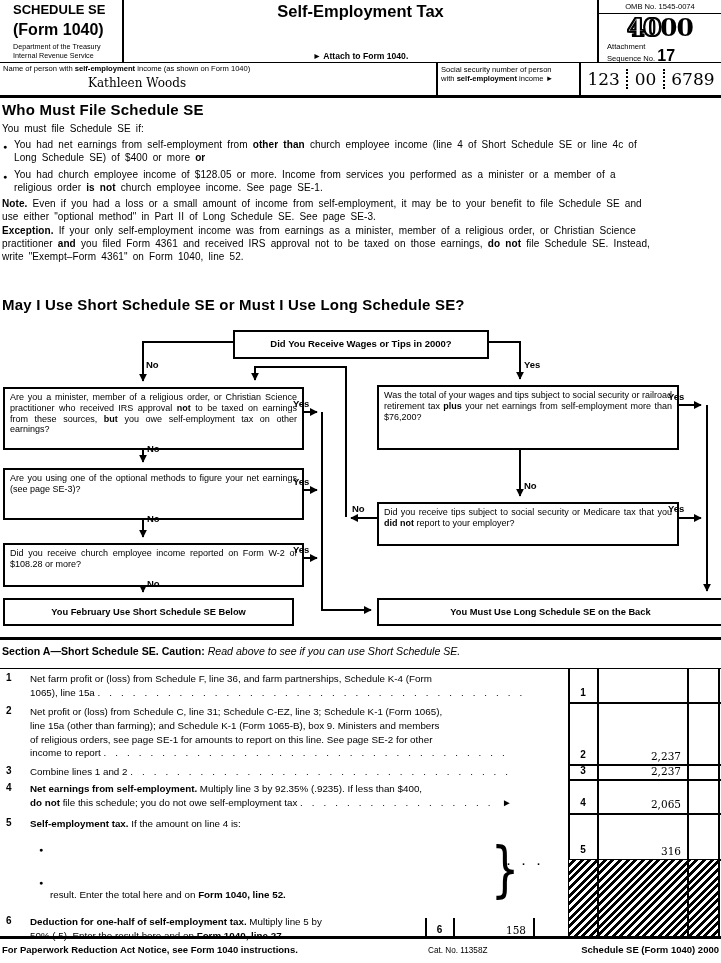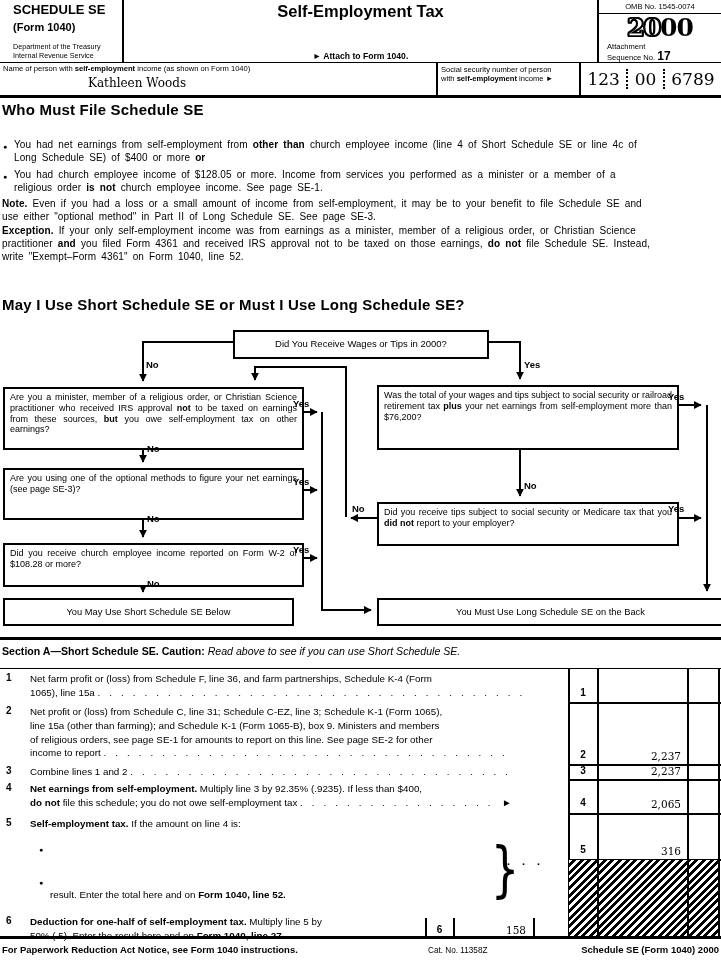--- a/index.html
+++ b/index.html
@@ -9,21 +9,21 @@
   .b{font-weight:bold}
   .hline,.vline{position:absolute;background:#000}
   .fs7{font-size:7.2px;line-height:8.2px}
   .fs75{font-size:7.6px;line-height:8.6px}
   .h1{font-size:15px;font-weight:bold;letter-spacing:0.2px}
   .body-par{font-size:10px;line-height:13.2px;letter-spacing:0.1px;word-spacing:2.2px;overflow:hidden}
   .bullet-item{padding-left:12px}
   .bullet-glyph{position:absolute;left:1px;top:2px;font-size:7px}
   .fbox{position:absolute;border:2px solid #000;background:#fff;padding:3px 5px;
         font-size:9px;line-height:10.8px;text-align:justify}
-  .endbox{display:flex;align-items:center;justify-content:center;font-weight:normal;
+  .endbox{display:flex;align-items:center;justify-content:center;font-weight:bold;
           text-align:center;font-size:9.3px;padding:0}
   .lbl{position:absolute;font-weight:bold;font-size:9.5px}
   .num{position:absolute;font-weight:bold;font-size:10px}
   .ltext{position:absolute;font-size:9.8px;line-height:13.8px;overflow:hidden}
   .dots{letter-spacing:9px;white-space:nowrap}
   .dots2{letter-spacing:12px;white-space:nowrap;font-weight:bold}
   .val{position:absolute;font-family:"DejaVu Serif",serif;font-size:10.5px;text-align:right}
   .entry{font-family:"DejaVu Serif",serif}
   .hatch{position:absolute;background:repeating-linear-gradient(135deg,#fff 0 2.6px,#000 2.6px 5.4px)}
   .year{font-family:"DejaVu Serif",serif;font-weight:bold;font-size:25px;line-height:25px;letter-spacing:-1px}
@@ -36,38 +36,38 @@
          transform:scaleX(0.75);font-weight:normal}
   svg.conn{position:absolute;left:0;top:0;pointer-events:none}
 </style>
 </head>
 <body>
 
 <div class="page">
 
   <div class="abs" style="left:10px;top:0;width:123px;height:62px">
     <div class="abs b" style="left:3px;top:2px;font-size:13px">SCHEDULE SE</div>
-    <div class="abs b" style="left:3px;top:21px;font-size:11px">(Form 1040)</div>
+    <div class="abs b" style="left:3px;top:21px;font-size:16px">(Form 1040)</div>
     <div class="abs fs7" style="left:3px;top:43px">Department of the Treasury</div>
     <div class="abs fs7" style="left:3px;top:52px">Internal Revenue Service</div>
   </div>
   <div class="vline" style="left:122px;top:0;width:2px;height:62px"></div>
 
   <div class="abs" style="left:123px;top:0;width:475px;height:62px">
     <div class="abs b" style="left:0;top:2px;width:475px;text-align:center;font-size:16.5px">Self-Employment Tax</div>
     <div class="abs b" style="left:0;top:51px;width:475px;text-align:center;font-size:8.6px">► Attach to Form 1040.</div>
   </div>
 
   <div class="vline" style="left:597px;top:0;width:2px;height:62px"></div>
   <div class="abs" style="left:599px;top:0;width:122px;height:62px">
     <div class="abs fs75" style="left:0;top:3px;width:122px;text-align:center">OMB No. 1545-0074</div>
     <div class="hline" style="left:0;top:13px;width:122px;height:1.4px"></div>
-    <div class="abs year" style="left:0;top:15px;width:122px;text-align:center"><span class="y-outline">20</span><span>00</span></div>
+    <div class="abs year" style="left:0;top:15px;width:122px;text-align:center"><span class="y-outline">40</span><span>00</span></div>
     <div class="abs fs75" style="left:8px;top:43px">Attachment</div>
-    <div class="abs fs75" style="left:8px;top:52px"><span>Sequence No.</span> <span class="b" style="font-size:12px">17</span></div>
+    <div class="abs fs75" style="left:8px;top:52px"><span>Sequence No.</span> <span class="b" style="font-size:16px">17</span></div>
   </div>
 
   <div class="hline" style="left:0;top:62px;width:721px;height:1.4px"></div>
   <div class="abs fs75" style="left:3px;top:65px"><span>Name of person with </span><b>self-employment</b><span> income (as shown on Form 1040)</span></div>
   <div class="abs entry" style="left:88px;top:76px;font-size:12px">Kathleen Woods</div>
 
   <div class="vline" style="left:436px;top:62px;width:2px;height:33px"></div>
   <div class="abs fs75" style="left:441px;top:66px">Social security number of person</div>
   <div class="abs fs75" style="left:441px;top:75px"><span>with </span><b>self-employment</b><span> income ►</span></div>
   <div class="vline" style="left:579px;top:62px;width:2px;height:33px"></div>
@@ -77,20 +77,21 @@
       <span>123</span>
       <span class="ssn-div"></span>
       <span>00</span>
       <span class="ssn-div"></span>
       <span>6789</span>
     </div>
   </div>
   <div class="hline" style="left:0;top:95px;width:721px;height:2.6px"></div>
 
   <div class="abs h1" style="left:2px;top:101px">Who Must File Schedule SE</div>
+  <div class="abs body-par" style="left:2px;top:122px;width:716px">You must file Schedule SE if:</div>
 
   <div class="abs body-par bullet-item" style="left:2px;top:138px;width:716px">
     <span class="bullet-glyph">●</span>
     <span><span>You had net earnings from self-employment from </span><b>other than</b><span> church employee income (line 4 of Short Schedule SE or line 4c of</span><br><span>Long Schedule SE) of $400 or more </span><b>or</b></span>
   </div>
   <div class="abs body-par bullet-item" style="left:2px;top:168px;width:716px">
     <span class="bullet-glyph">●</span>
     <span><span>You had church employee income of $128.05 or more. Income from services you performed as a minister or a member of a</span><br><span>religious order </span><b>is not</b><span> church employee income. See page SE-1.</span></span>
   </div>
   <div class="abs body-par" style="left:2px;top:197px;width:717px"><b>Note.</b><span> Even if you had a loss or a small amount of income from self-employment, it may be to your benefit to file Schedule SE and</span><br><span>use either "optional method" in Part II of Long Schedule SE. See page SE-3.</span></div>
@@ -121,21 +122,21 @@
       <polyline points="377,518 351,518" marker-end="url(#ah)"></polyline>
       <polyline points="346,517 346,367 255,367 255,380" marker-end="url(#ah)"></polyline>
     </g>
   </svg>
 
   <div class="fbox endbox" style="left:233px;top:330px;width:252px;height:25px;font-size:9.5px">Did You Receive Wages or Tips in 2000?</div>
 
   <div class="fbox" style="left:3px;top:387px;width:287px;height:53px"><span>Are you a minister, member of a religious order, or Christian Science practitioner who received IRS approval </span><b>not</b><span> to be taxed on earnings from these sources, </span><b>but</b><span> you owe self-employment tax on other earnings?</span></div>
   <div class="fbox" style="left:3px;top:468px;width:287px;height:42px">Are you using one of the optional methods to figure your net earnings (see page SE-3)?</div>
   <div class="fbox" style="left:3px;top:543px;width:287px;height:34px">Did you receive church employee income reported on Form W-2 of $108.28 or more?</div>
-  <div class="fbox endbox" style="left:3px;top:598px;width:287px;height:24px">You May Use Short Schedule SE Below</div>
+  <div class="fbox endbox" style="left:3px;top:598px;width:287px;height:24px">You February Use Short Schedule SE Below</div>
 
   <div class="fbox" style="left:377px;top:385px;width:288px;height:55px"><span>Was the total of your wages and tips subject to social security or railroad retirement tax </span><b>plus</b><span> your net earnings from self-employment more than $76,200?</span></div>
   <div class="fbox" style="left:377px;top:502px;width:288px;height:34px"><span>Did you receive tips subject to social security or Medicare tax that you </span><b>did not</b><span> report to your employer?</span></div>
   <div class="fbox endbox" style="left:377px;top:598px;width:343px;height:24px">You Must Use Long Schedule SE on the Back</div>
 
   <div class="lbl" style="left:146px;top:359px">No</div>
   <div class="lbl" style="left:524px;top:359px">Yes</div>
   <div class="lbl" style="left:147px;top:443px">No</div>
   <div class="lbl" style="left:147px;top:513px">No</div>
   <div class="lbl" style="left:147px;top:578px">No</div>

